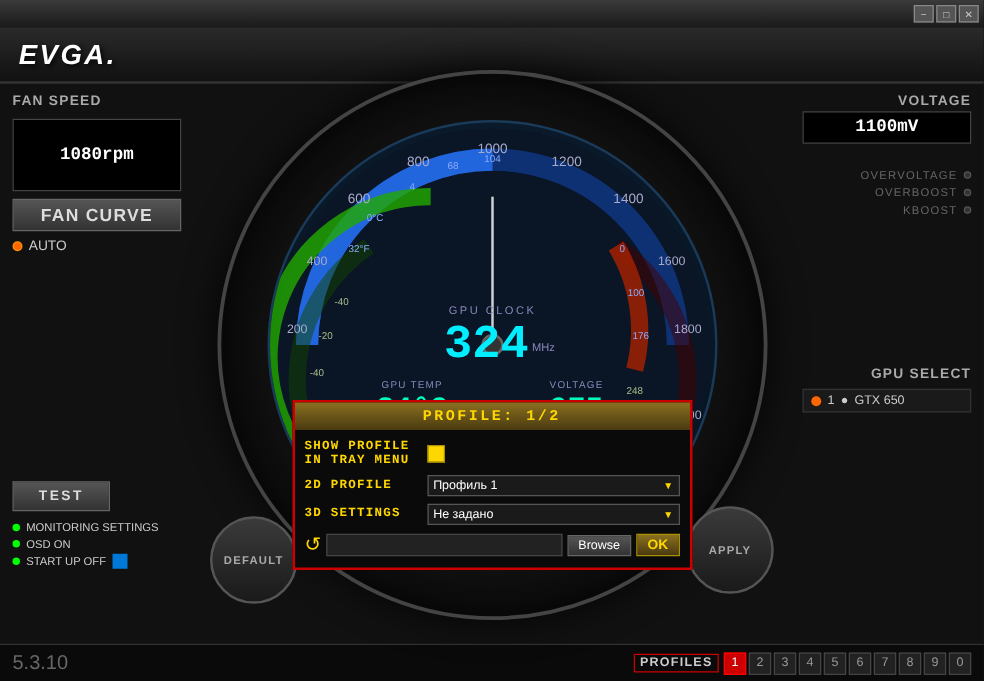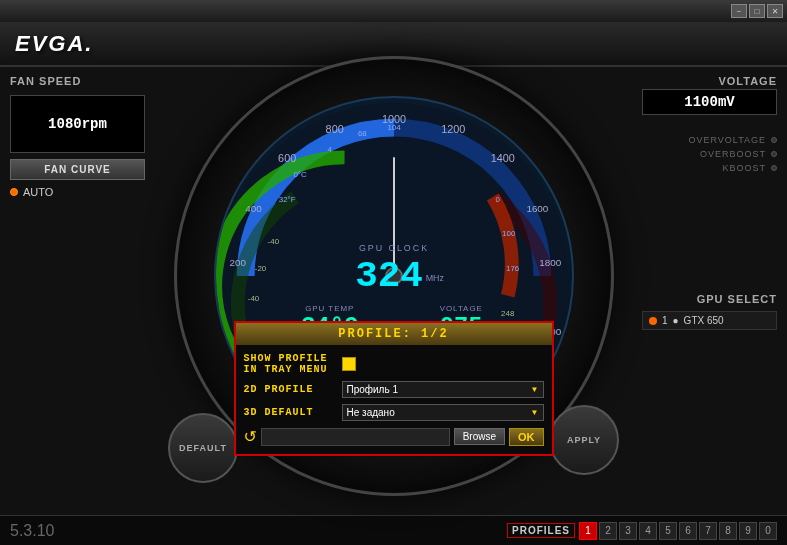--- a/index.html
+++ b/index.html
@@ -102,21 +102,21 @@
       font-weight: bold;
       padding: 20px 8px;
       text-align: center;
       font-family: 'Courier New', monospace;
     }
 
     .fan-curve-btn {
       background: linear-gradient(to bottom, #555, #333);
       border: 1px solid #666;
       color: #ddd;
-      font-size: 10px;
+      font-size: 14px;
       font-weight: bold;
       padding: 4px 8px;
       cursor: pointer;
       letter-spacing: 1px;
     }
 
     .auto-option {
       display: flex;
       align-items: center;
       gap: 5px;
@@ -639,21 +639,21 @@
               <div class="profile-checkbox"></div>
             </div>
             <div class="profile-row">
               <div class="profile-row-label">2D PROFILE</div>
               <div class="profile-select">
                 <span>Профиль 1</span>
                 <span class="select-arrow">▼</span>
               </div>
             </div>
             <div class="profile-row">
-              <div class="profile-row-label">3D DEFAULT</div>
+              <div class="profile-row-label">3D SETTINGS</div>
               <div class="profile-select">
                 <span>Не задано</span>
                 <span class="select-arrow">▼</span>
               </div>
             </div>
             <div class="profile-file-row">
               <div class="back-icon">↺</div>
               <div class="file-input"></div>
               <button class="browse-btn">Browse</button>
               <button class="ok-btn">OK</button>
@@ -669,20 +669,38 @@
           <span class="diamond-deco">◆</span>
         </div>
 
       </div>
     </div>
 
     <div class="default-btn">DEFAULT</div>
 
     <div class="apply-btn">APPLY</div>
 
+    <div style="position:absolute;bottom:60px;left:10px;z-index:5;">
+      <button class="test-btn">TEST</button>
+      <div class="monitor-options" style="margin-top:8px;">
+        <div class="monitor-option">
+          <div class="green-dot"></div>
+          <span>MONITORING SETTINGS</span>
+        </div>
+        <div class="monitor-option">
+          <div class="green-dot"></div>
+          <span>OSD ON</span>
+        </div>
+        <div class="monitor-option">
+          <div class="green-dot"></div>
+          <span>START UP OFF</span>
+          <div class="windows-icon"></div>
+        </div>
+      </div>
+    </div>
 
   </div>
 
   <div class="bottom-bar">
     <span class="version-text">5.3.10</span>
     <span class="profiles-label">PROFILES</span>
     <div class="profile-tabs">
       <div class="profile-tab active">1</div>
       <div class="profile-tab">2</div>
       <div class="profile-tab">3</div>

